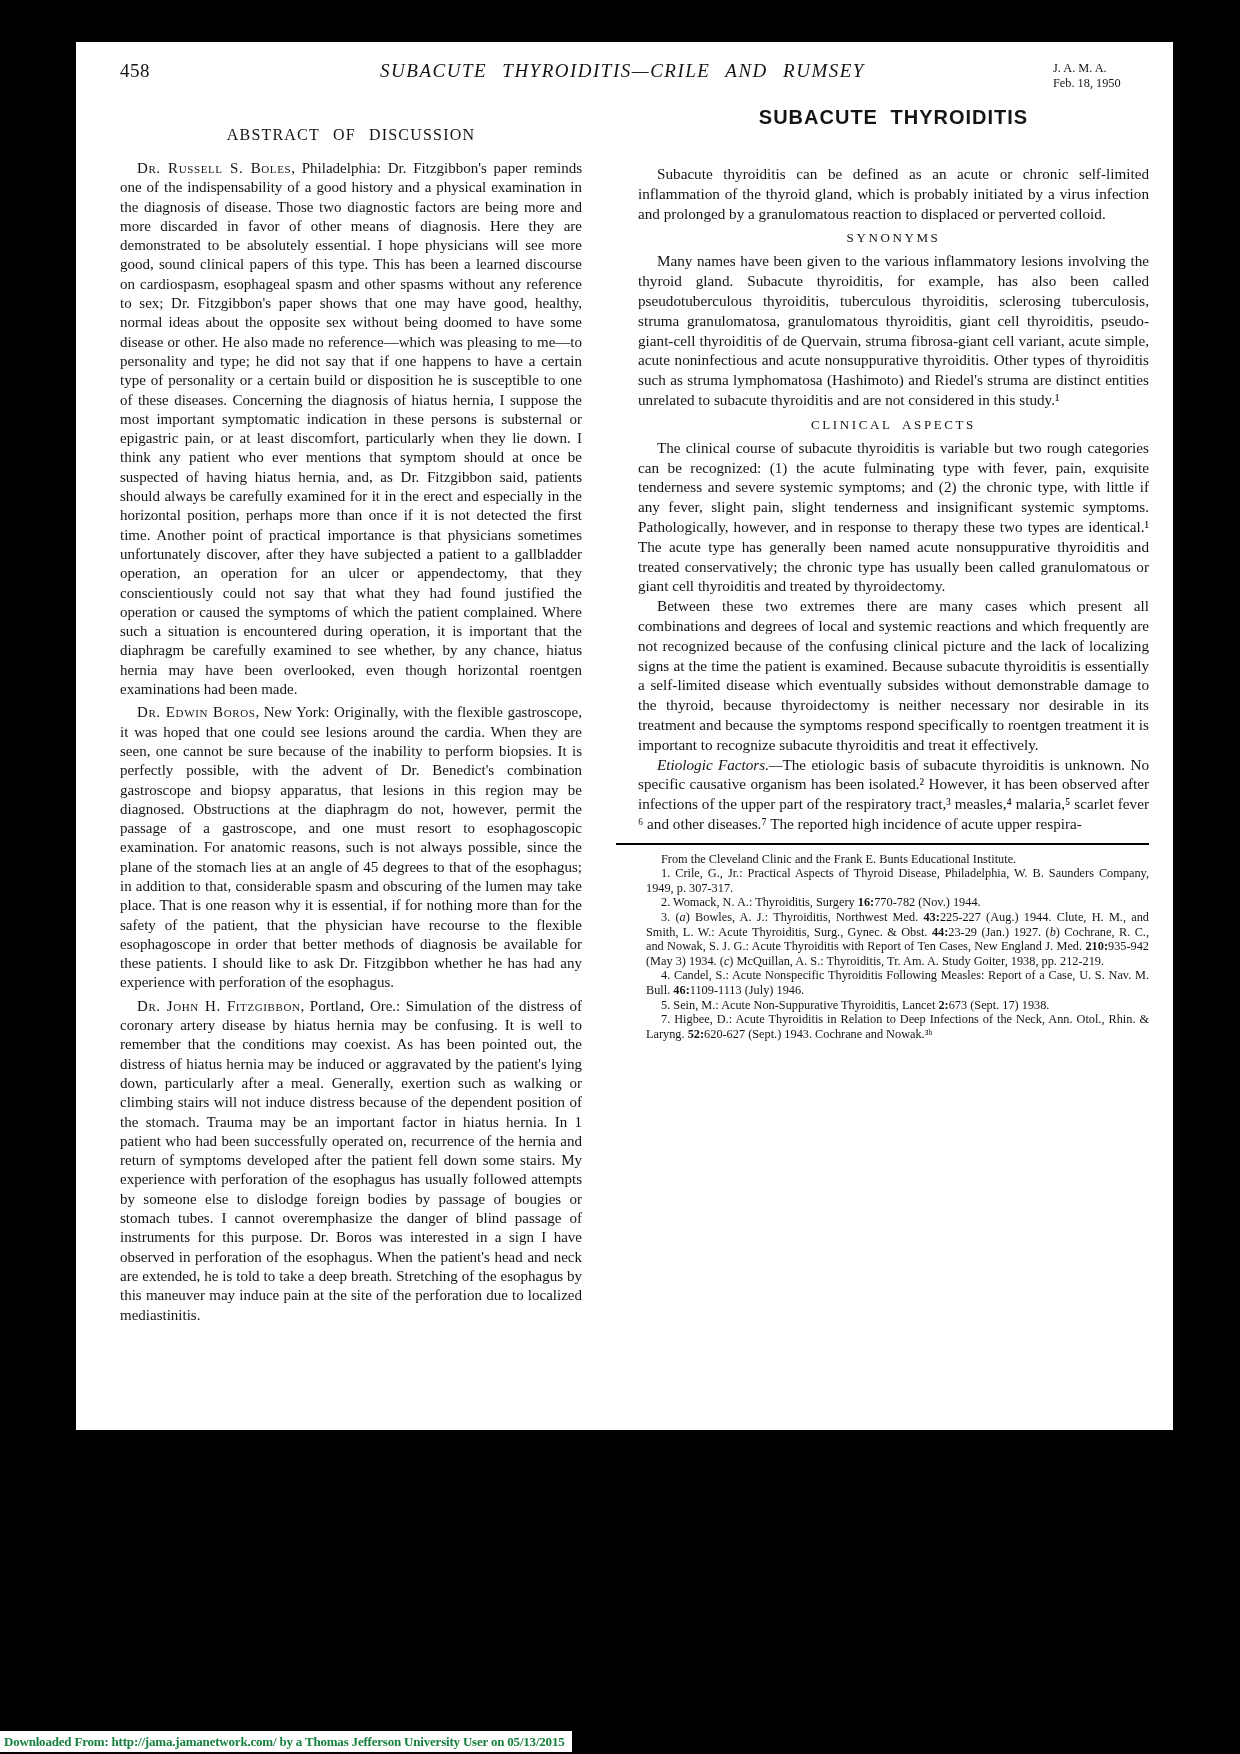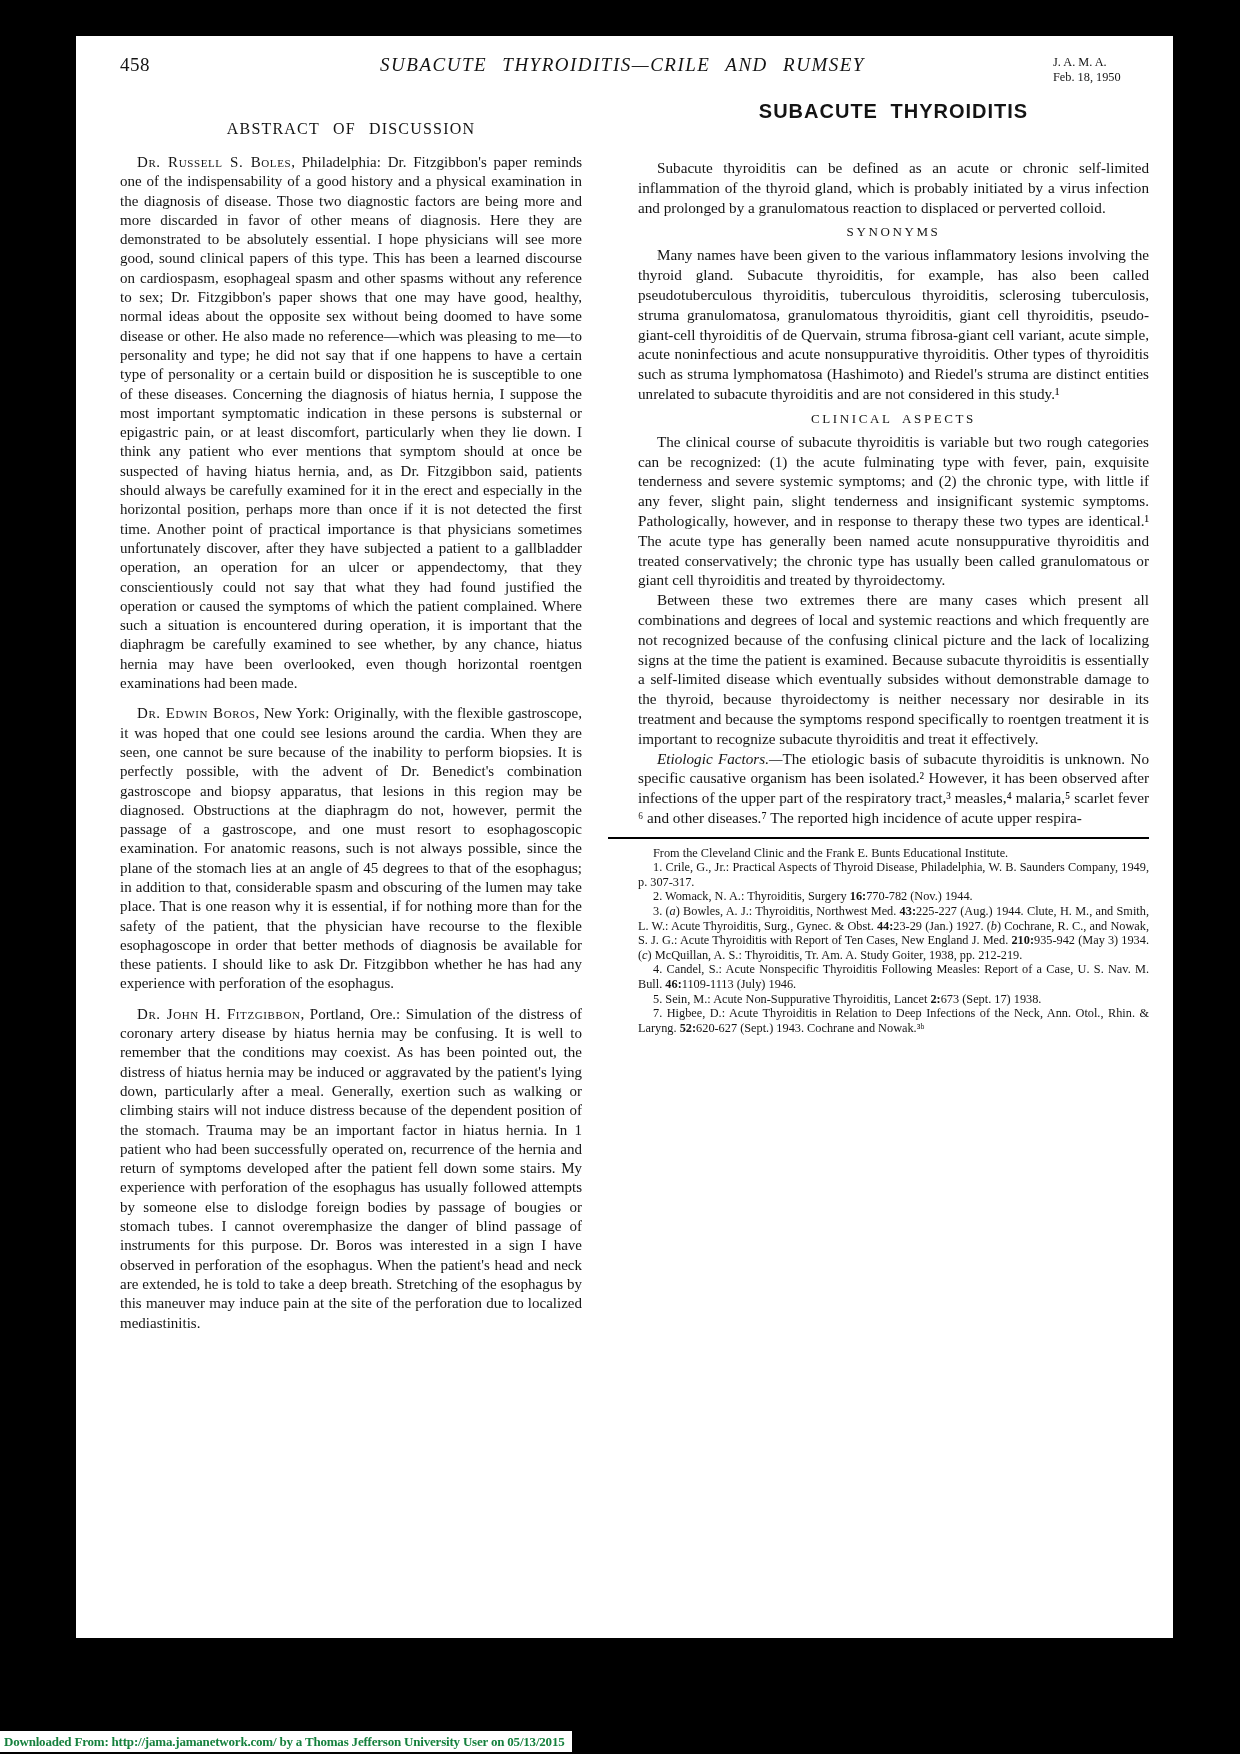--- a/index.html
+++ b/index.html
@@ -5,22 +5,22 @@
   html,body { margin:0; padding:0; }
   body {
     width:1240px; height:1754px;
     background:#000;
     position:relative;
     font-family:"Liberation Serif","DejaVu Serif",serif;
     color:#141414;
     -webkit-font-smoothing:antialiased;
   }
   .page {
-    position:absolute; left:76px; top:36px;
-    width:1097px; height:1602px;
+    position:absolute; left:76px; top:42px;
+    width:1097px; height:1388px;
     background:#ffffff;
     box-sizing:border-box;
     padding:12px 24px 0 44px;
     overflow:hidden;
   }
   
   .hdr { display:flex; align-items:flex-start; margin-top:6px; }
   .hdr .pageno { font-size:19px; width:72px; letter-spacing:.5px; }
   .hdr .runtitle {
     flex:1; text-align:center; font-style:italic;
@@ -34,21 +34,21 @@
   .colR { flex:1; min-width:0; }
   
   .abs-head {
     font-size:16px; font-weight:normal; text-align:center;
     letter-spacing:1.2px; word-spacing:8px; margin:0 0 15px 0;
   }
   .disc {
     margin:0; font-size:15px; line-height:19.3px;
     text-align:justify; text-indent:17px;
   }
-  .disc + .disc { margin-top:11px; }
+  .disc + .disc { margin-top:4px; }
   .speaker { font-variant:small-caps; letter-spacing:.6px; }
   
   .art-title {
     font-family:"Liberation Sans","DejaVu Sans",sans-serif;
     font-weight:bold; font-size:20px; letter-spacing:1px; word-spacing:6px;
     text-align:center; margin:0 0 20px 0;
   }
   .byline { text-align:center; font-family:"Liberation Sans","DejaVu Sans",sans-serif; font-weight:bold; }
   .byline .author { font-size:13.5px; letter-spacing:1.2px; word-spacing:3px; line-height:1.1; }
   .byline .and { font-size:11px; margin:6px 0 5px 0; }
@@ -57,21 +57,21 @@
   .body-p {
     margin:0; font-size:15.2px; line-height:19.8px;
     text-align:justify; text-indent:19px;
   }
   .sec-head {
     font-size:13px; font-weight:normal; text-align:center;
     letter-spacing:2.6px; word-spacing:5px; margin:7px 0 5px 0;
   }
   .etio-lead { font-style:italic; }
   
-  .fnblock { margin-top:9px; }
+  .fnblock { margin-top:9px;margin-left:8px; }
   .fnrule { height:2px; background:#000; width:calc(100% + 30px); margin-left:-30px; margin-bottom:7px; }
   .fn {
     margin:0; font-size:12.3px; line-height:14.6px;
     text-align:justify; text-indent:15px;
   }
   
   .dlbar {
     position:absolute; left:0; top:1731px;
     background:#ffffff; display:inline-block;
     padding:1px 7px 2px 4px;

